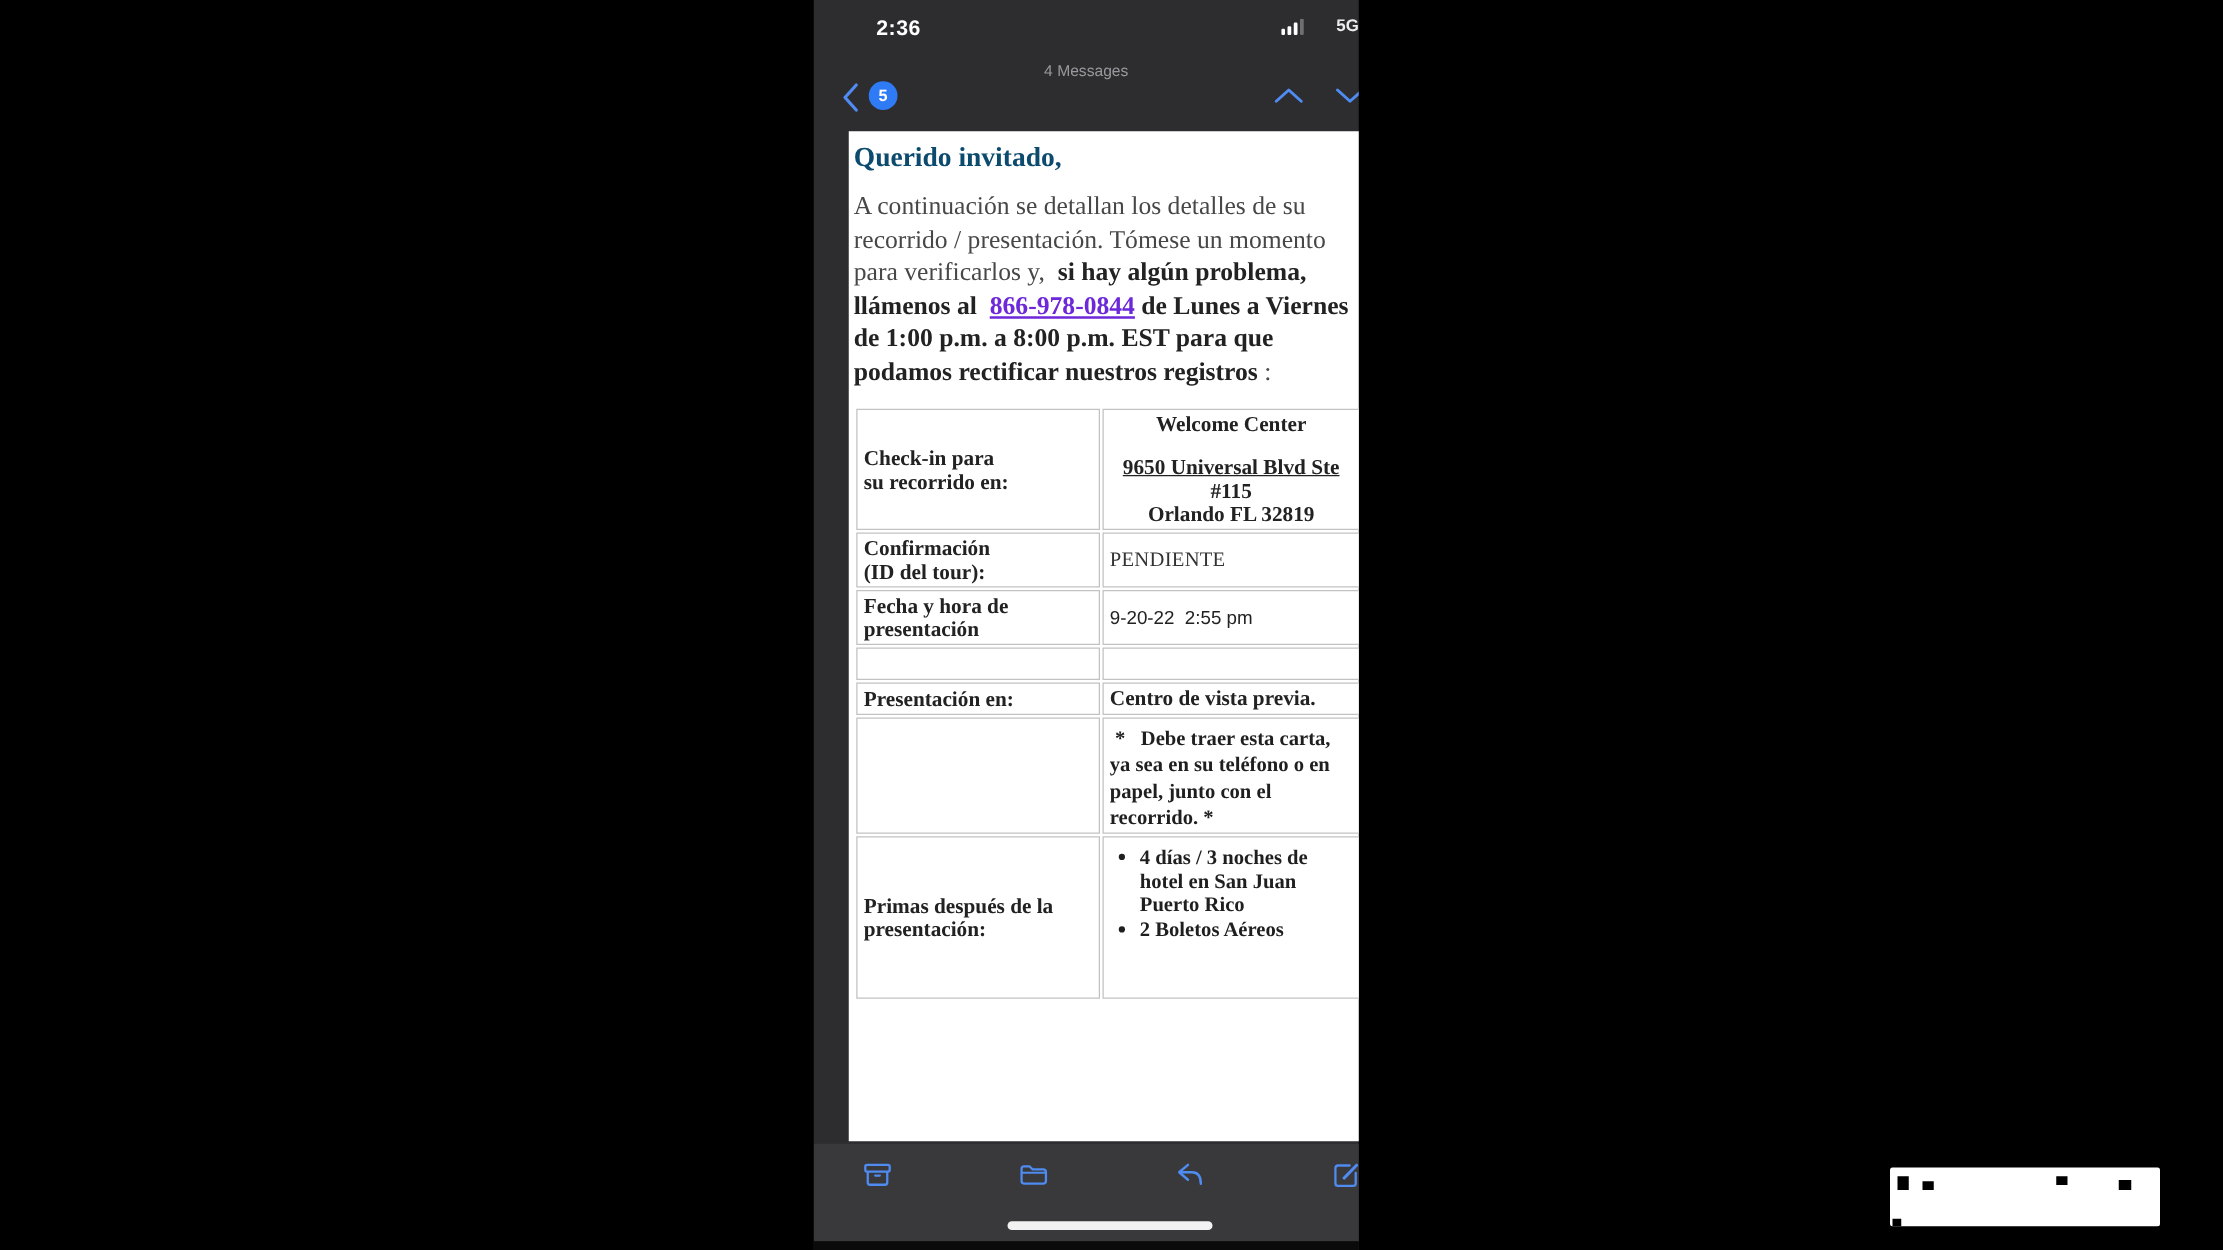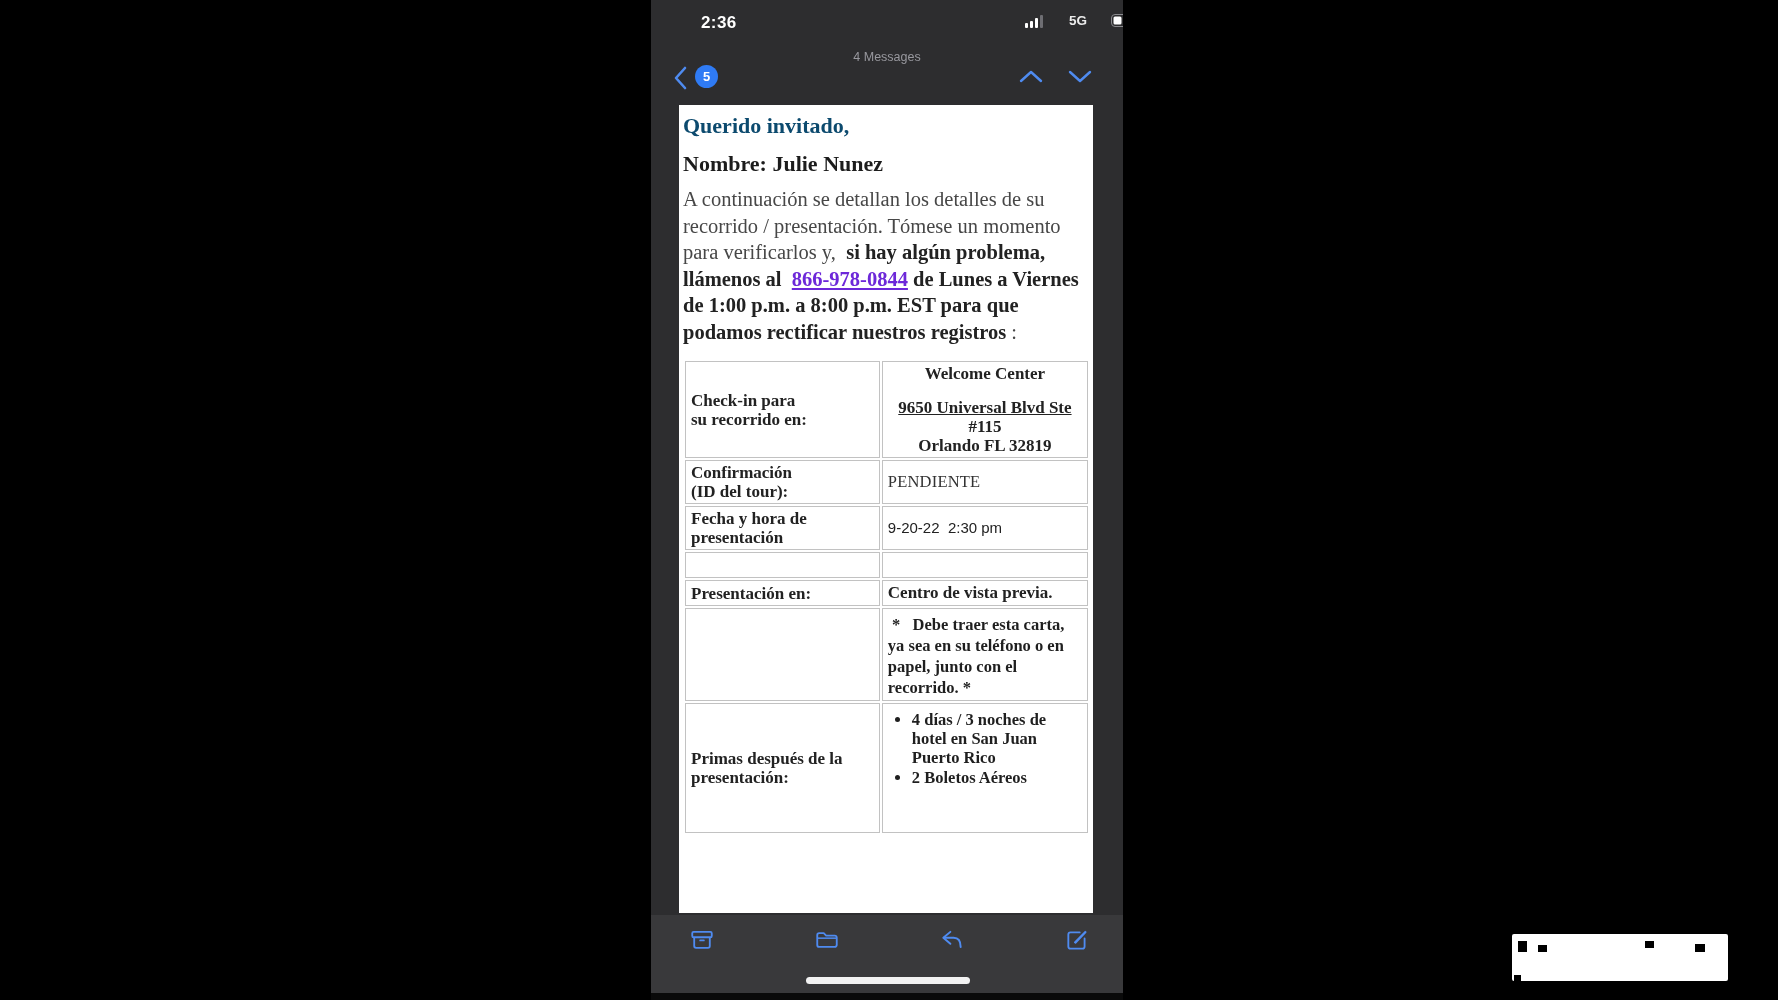--- a/index.html
+++ b/index.html
@@ -1,18 +1,18 @@
 <!DOCTYPE html>
 <html><head>
 <meta charset="utf-8">
 <style>
   html,body{margin:0;padding:0;background:#000;}
   .stage{position:relative;width:1778px;height:1000px;background:#000;overflow:hidden;
          font-family:"Liberation Sans",sans-serif;}
-  .phone{position:absolute;left:651px;top:0;width:472px;height:1000px;background:#2d2d2f;overflow:hidden;}
+  .phone{position:absolute;left:651px;top:0;width:436px;height:1000px;background:#2d2d2f;overflow:hidden;}
 
   
   .time{position:absolute;left:50px;top:13px;font-size:17px;font-weight:700;color:#fff;letter-spacing:.4px;}
   .status-right{position:absolute;left:374px;top:13px;display:flex;align-items:flex-end;gap:24px;}
   .net-label{font-size:13.5px;font-weight:600;color:#ececec;}
 
   
   .thread-info{position:absolute;left:0;top:50px;width:100%;text-align:center;font-size:12.5px;color:#98989e;}
   .nav-title{position:absolute;left:0;top:67px;width:100%;text-align:center;font-size:17.5px;font-weight:700;color:#f5f5f6;}
   .back-btn{position:absolute;left:22px;top:64px;width:62px;height:28px;cursor:pointer;}
@@ -120,21 +120,20 @@
       <span>
         <svg width="24" height="15" viewBox="0 0 24 15">
           <path d="M2 3 L12 12 L22 3" fill="none" stroke="#4f8bf0" stroke-width="2.4" stroke-linecap="round" stroke-linejoin="round"></path>
         </svg>
       </span>
     </div>
 
     <div class="email">
       <p class="greeting">Querido invitado,</p>
       <div class="idblock">
-        <div>Nombre: Julie Nunez</div>
       </div>
       <p class="para2"><span>A continuación se detallan los detalles de su recorrido / presentación. Tómese un momento para verificarlos y,  </span><b><span>si hay algún problema, llámenos al  </span><a class="phone-link">866-978-0844</a><span> de Lunes a Viernes de 1:00 p.m. a 8:00 p.m. EST para que podamos rectificar nuestros registros</span></b><span> :</span></p>
 
       <table class="detail">
         <colgroup>
             <col class="c1">
             <col class="c2">
           </colgroup>
         <tbody>
             <tr class="r1">
@@ -158,21 +157,21 @@
           <td>
             <span class="val-plain">PENDIENTE</span>
           </td>
         </tr>
         <tr class="r3">
           <td class="lbl">
             <div>Fecha y hora de</div>
             <div>presentación</div>
           </td>
           <td>
-            <span class="fecha-val">9-20-22  2:30 pm</span>
+            <span class="fecha-val">9-20-22  2:55 pm</span>
           </td>
         </tr>
         <tr class="r4">
           <td></td>
           <td></td>
         </tr>
         <tr class="r5">
           <td class="lbl">Presentación en:</td>
           <td class="val">Centro de vista previa.</td>
         </tr>

